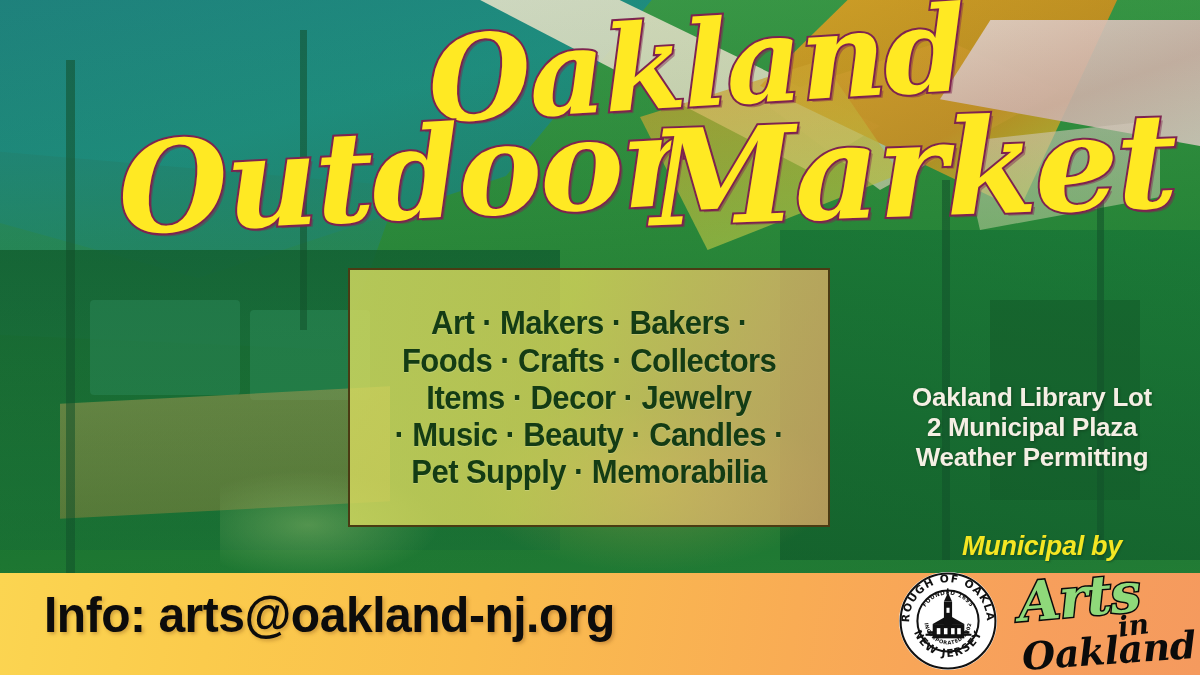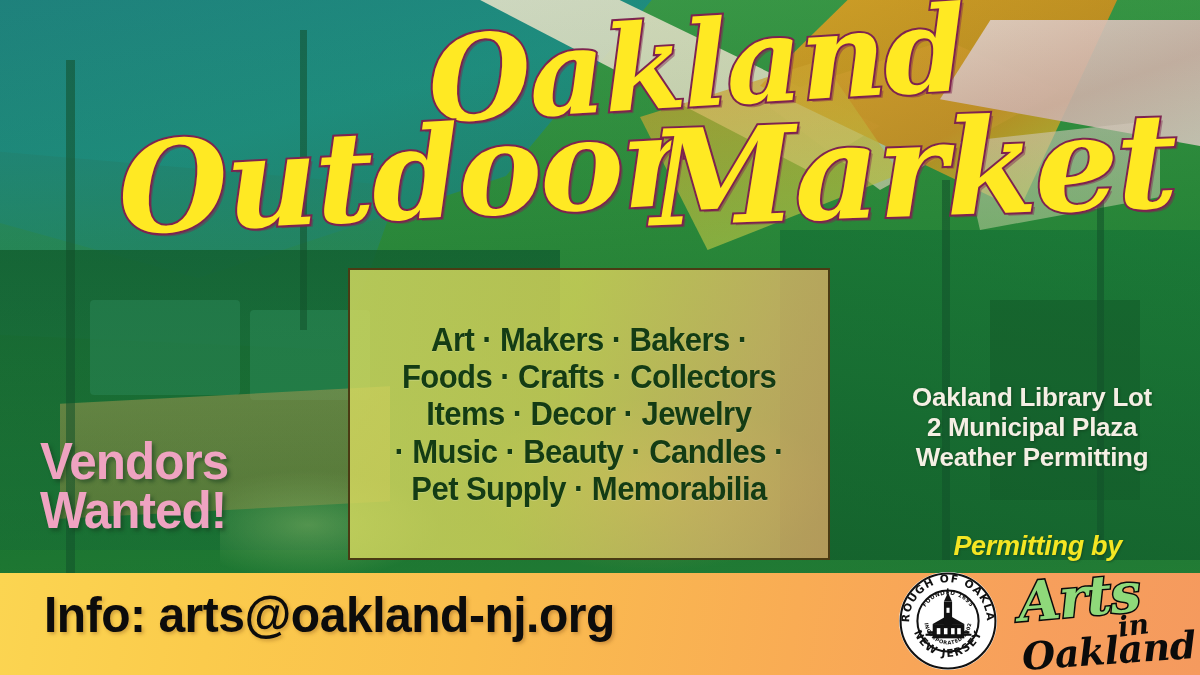--- a/index.html
+++ b/index.html
@@ -161,21 +161,21 @@
     left:650px; top:104px;
     font-size:132px;
     letter-spacing:-2px;
     transform:rotate(-2deg);
   }
 
   
   .cats-box {
     position:absolute;
     left:348px; top:268px;
-    width:482px; height:292px;
+    width:482px; height:259px;
     border:2px solid #4a3b13;
     background:linear-gradient(105deg,
         rgba(214,220,96,.82) 0%,
         rgba(219,214,90,.80) 42%,
         rgba(226,186,104,.78) 78%,
         rgba(228,170,104,.76) 100%);
     display:flex; flex-direction:column;
     align-items:center; justify-content:center;
     gap:2px;
     padding:6px 8px;
@@ -367,26 +367,22 @@
     <div class="cat-line">Pet Supply · Memorabilia</div>
   </div>
 
 
   <div class="where">
     <div class="where-line">Oakland Library Lot</div>
     <div class="where-line">2 Municipal Plaza</div>
     <div class="where-line">Weather Permitting</div>
   </div>
 
-  <div class="vendors">
-    <div class="vendors-line">Vendors</div>
-    <div class="vendors-line">Wanted!</div>
-  </div>
-
-  <div class="presented">Permitting by</div>
+
+  <div class="presented">Municipal by</div>
 
   <div class="bottom-bar"></div>
 
   <div class="info">Info:  arts@oakland-nj.org</div>
 
   <div class="seal">
     <svg viewBox="0 0 200 200" width="102" height="102" aria-hidden="true">
       <defs>
         <path id="arcTop" d="M 24,100 A 76,76 0 0 1 176,100"></path>
         <path id="arcBot" d="M 30,100 A 70,70 0 0 0 170,100"></path>

